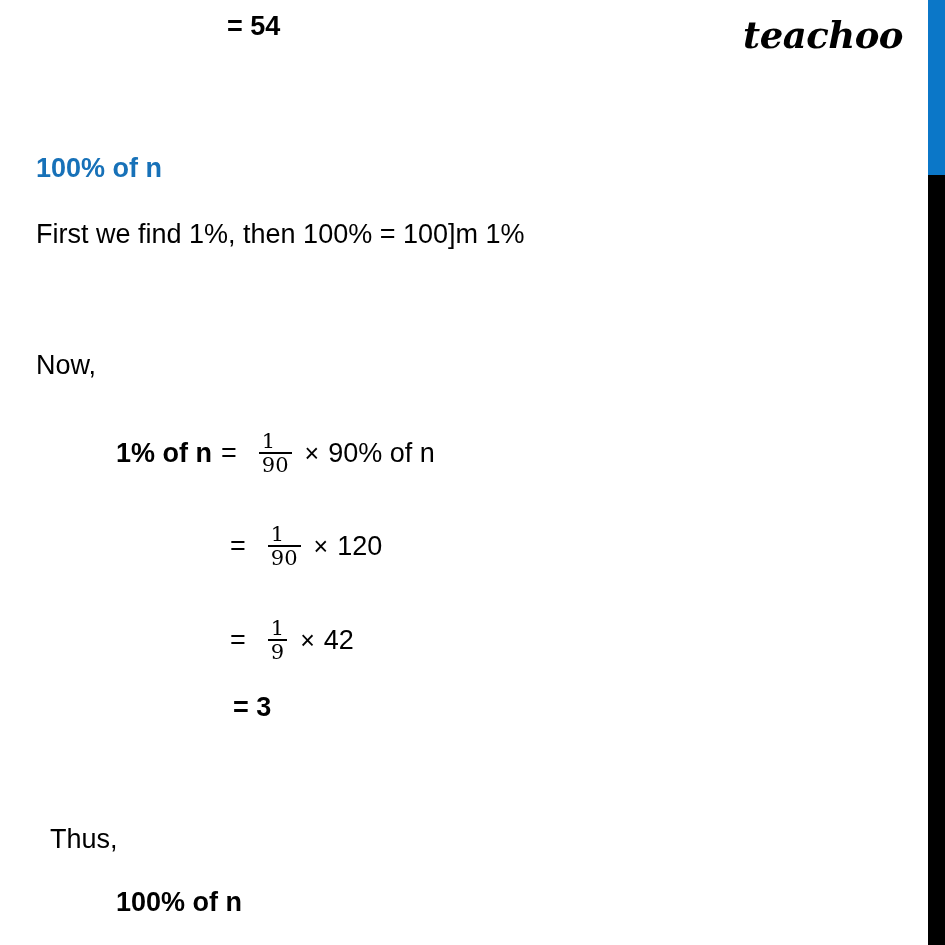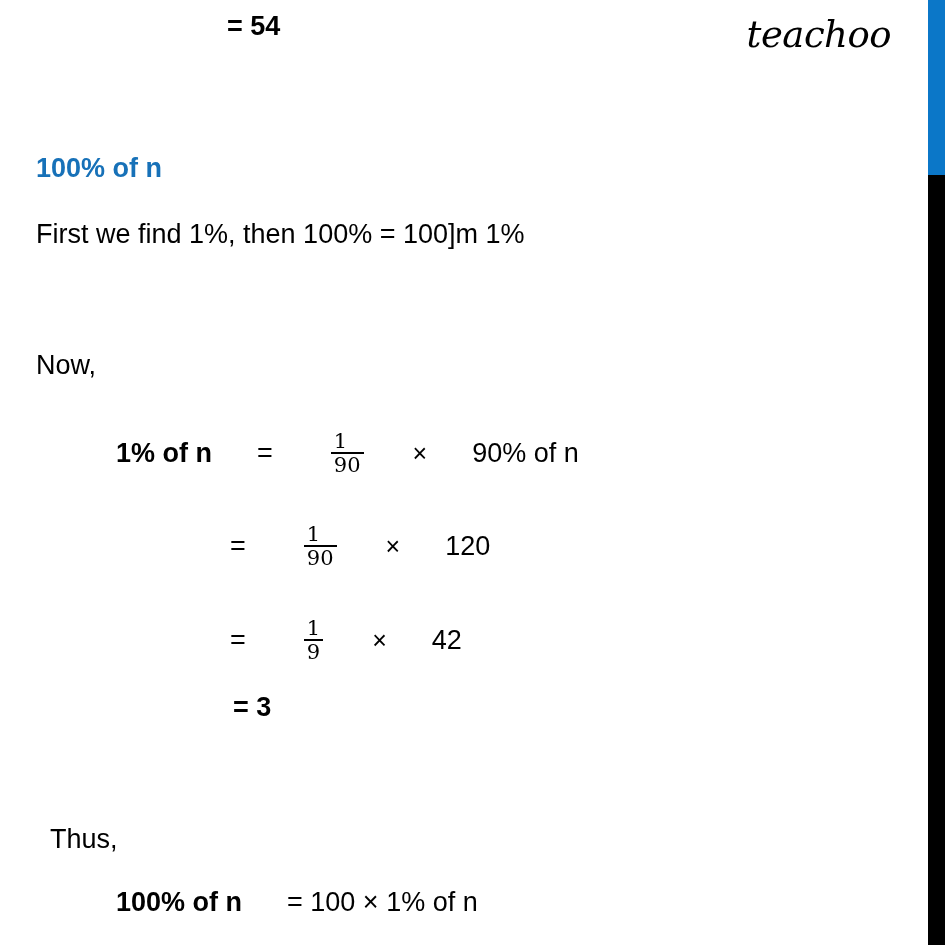--- a/index.html
+++ b/index.html
@@ -30,25 +30,25 @@
     right: 0;
     top: 175px;
     width: 17px;
     height: 770px;
     background: #000000;
   }
 
   
   #brand {
     position: absolute;
-    right: 54px;
+    right: 42px;
     top: 13px;
     font-family: "DejaVu Serif", "Liberation Serif", serif;
     font-style: italic;
-    font-weight: normal;
+    font-weight: bold;
     font-size: 37px;
     letter-spacing: -0.5px;
     color: #000000;
     white-space: nowrap;
   }
 
   
   .line {
     position: absolute;
     white-space: nowrap;
@@ -64,21 +64,20 @@
   }
 
   
   .eqrow {
     position: absolute;
     display: flex;
     align-items: center;
     white-space: nowrap;
     font-size: 27px;
     line-height: 1;
-    gap: 36px;
   }
   .eqrow > span { display: inline-block; }
   .lhs-bold { font-weight: bold; }
   .sp-l { margin-left: 9px; }
   .sp-r { margin-right: 9px; }
 
   .frac {
     display: inline-flex;
     flex-direction: column;
     align-items: center;
@@ -151,14 +150,13 @@
   <span class="times sp-r">×</span>
   <span>42</span>
 </div>
 
 <div class="line bold" style="left:233px; top:694px;">= 3</div>
 
 <div class="line" style="left:50px; top:826px;">Thus,</div>
 
 <div class="eqrow" style="left:116px; top:889px;">
   <span class="lhs-bold sp-r">100% of n</span>
-  <span>= 100 × 1% of n</span>
 </div>
 
 </body></html>

